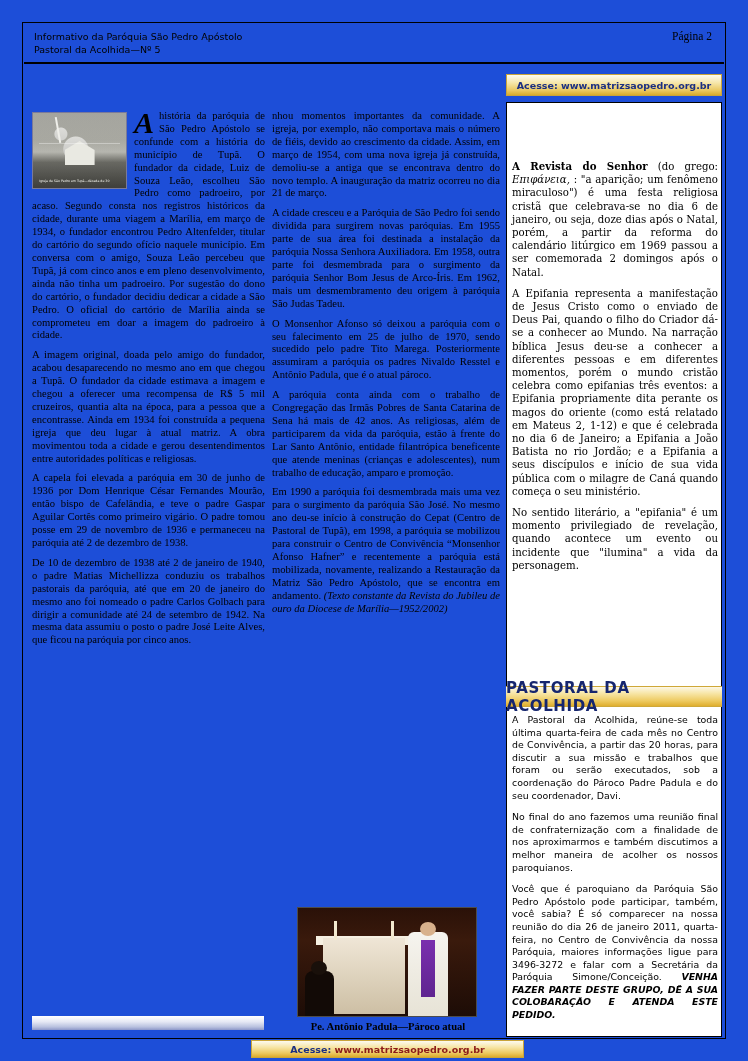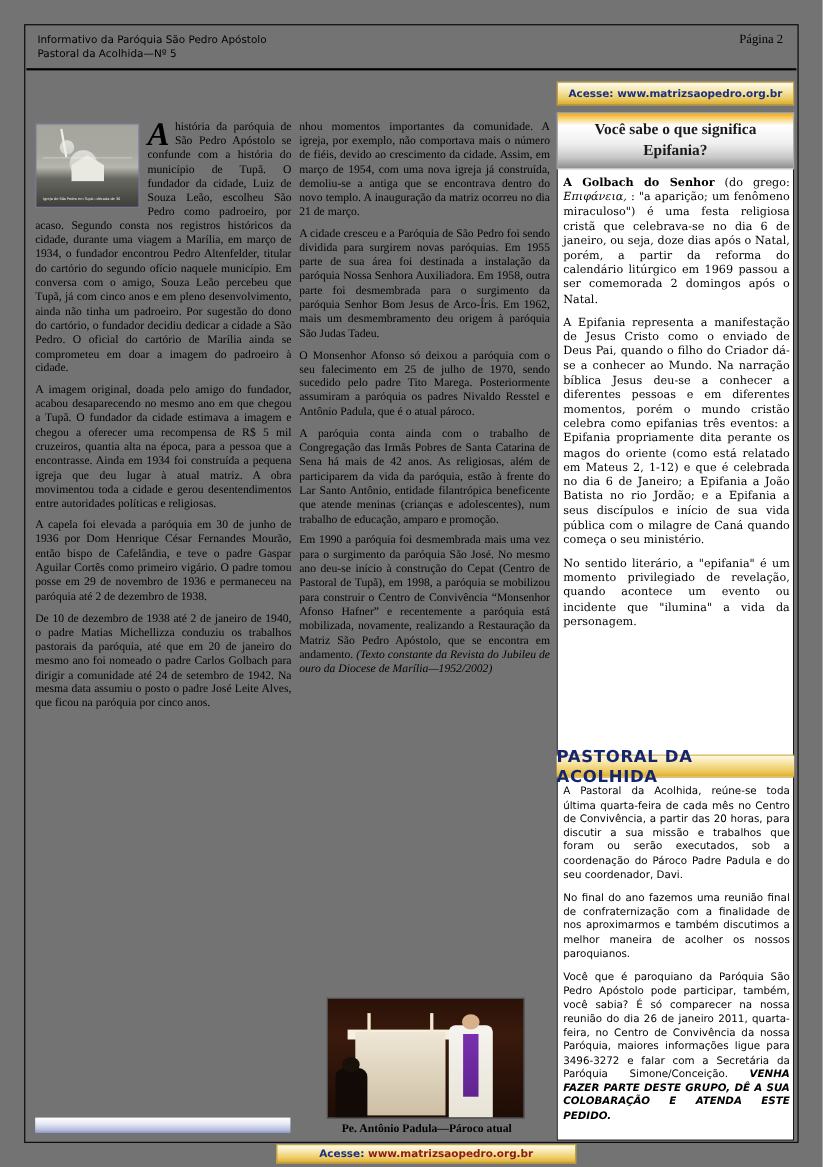--- a/index.html
+++ b/index.html
@@ -12,21 +12,21 @@
     width: 748px;
     height: 1061px;
     overflow: hidden;
     position: relative;
   }
   .page {
     position: absolute;
     left: 0; top: 0;
     width: 748px;
     height: 1061px;
-    background: #737373;
+    background: #1d4ed8;
     box-sizing: border-box;
   }
   .page-border {
     position: absolute;
     left: 22px; top: 22px;
     width: 704px;
     height: 1017px;
     border: 1.5px solid #000;
     box-sizing: border-box;
   }
@@ -384,23 +384,20 @@
   </div>
   <div class="masthead-rule"></div>
 
 
   <div class="acesse-top">
     <span class="acesse-top-text">Acesse: www.matrizsaopedro.org.br</span>
   </div>
 
   <div class="sidebar-box"></div>
 
-  <div class="epifania-banner">
-    <span class="epifania-banner-text">Você sabe o que significa Epifania?</span>
-  </div>
 
   <div class="col" id="col1">
     <div class="photo-old">
       <div class="pole"></div>
       <div class="church"></div>
       <div class="cap">Igreja de São Pedro em Tupã—década de 30</div>
     </div>
     <p><span class="dropcap">A</span><span>história da paróquia de São Pedro Apóstolo se confunde com a história do município de Tupã. O fundador da cidade, Luiz de Souza Leão, escolheu São Pedro como padroeiro, por acaso. Segundo consta nos registros históricos da cidade, durante uma viagem a Marília, em março de 1934, o fundador encontrou Pedro Altenfelder, titular do cartório do segundo ofício naquele município. Em conversa com o amigo, Souza Leão percebeu que Tupã, já com cinco anos e em pleno desenvolvimento, ainda não tinha um padroeiro. Por sugestão do dono do cartório, o fundador decidiu dedicar a cidade a São Pedro. O oficial do cartório de Marília ainda se comprometeu em doar a imagem do padroeiro à cidade.</span></p>
     <p>A imagem original, doada pelo amigo do fundador, acabou desaparecendo no mesmo ano em que chegou a Tupã. O fundador da cidade estimava a imagem e chegou a oferecer uma recompensa de R$ 5 mil cruzeiros, quantia alta na época, para a pessoa que a encontrasse. Ainda em 1934 foi construída a pequena igreja que deu lugar à atual matriz. A obra movimentou toda a cidade e gerou desentendimentos entre autoridades políticas e religiosas.</p>
     <p>A capela foi elevada a paróquia em 30 de junho de 1936 por Dom Henrique César Fernandes Mourão, então bispo de Cafelândia, e teve o padre Gaspar Aguilar Cortês como primeiro vigário. O padre tomou posse em 29 de novembro de 1936 e permaneceu na paróquia até 2 de dezembro de 1938.</p>
@@ -423,21 +420,21 @@
     <div class="candleB"></div>
     <div class="priest-body"></div>
     <div class="priest-stole"></div>
     <div class="priest-head"></div>
     <div class="person-left"></div>
     <div class="person-head"></div>
   </div>
   <div class="photo-caption">Pe. Antônio Padula—Pároco atual</div>
 
   <div id="side-epifania">
-    <p><span class="bold">A Golbach do Senhor</span><span> (do grego: </span><span class="greek">Επιφάνεια,</span><span> : "a aparição; um fenômeno miraculoso") é uma festa religiosa cristã que celebrava-se no dia 6 de janeiro, ou seja, doze dias após o Natal, porém, a partir da reforma do calendário litúrgico em 1969 passou a ser comemorada 2 domingos após o Natal.</span></p>
+    <p><span class="bold">A Revista do Senhor</span><span> (do grego: </span><span class="greek">Επιφάνεια,</span><span> : "a aparição; um fenômeno miraculoso") é uma festa religiosa cristã que celebrava-se no dia 6 de janeiro, ou seja, doze dias após o Natal, porém, a partir da reforma do calendário litúrgico em 1969 passou a ser comemorada 2 domingos após o Natal.</span></p>
     <p>A Epifania representa a manifestação de Jesus Cristo como o enviado de Deus Pai, quando o filho do Criador dá-se a conhecer ao Mundo. Na narração bíblica Jesus deu-se a conhecer a diferentes pessoas e em diferentes momentos, porém o mundo cristão celebra como epifanias três eventos: a Epifania propriamente dita perante os magos do oriente (como está relatado em Mateus 2, 1-12) e que é celebrada no dia 6 de Janeiro; a Epifania a João Batista no rio Jordão; e a Epifania a seus discípulos e início de sua vida pública com o milagre de Caná quando começa o seu ministério.</p>
     <p>No sentido literário, a "epifania" é um momento privilegiado de revelação, quando acontece um evento ou incidente que "ilumina" a vida da personagem.</p>
   </div>
 
   <div class="pastoral-banner">
     <span class="pastoral-banner-text">PASTORAL DA ACOLHIDA</span>
   </div>
 
   <div id="side-pastoral">
     <p>A Pastoral da Acolhida, reúne-se toda última quarta-feira de cada mês no Centro de Convivência, a partir das 20 horas, para discutir a sua missão e trabalhos que foram ou serão executados, sob a coordenação do Pároco Padre Padula e do seu coordenador, Davi.</p>

